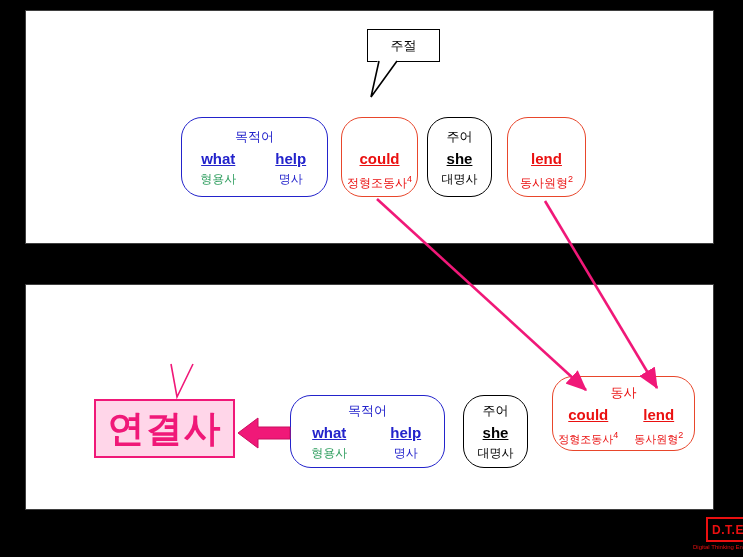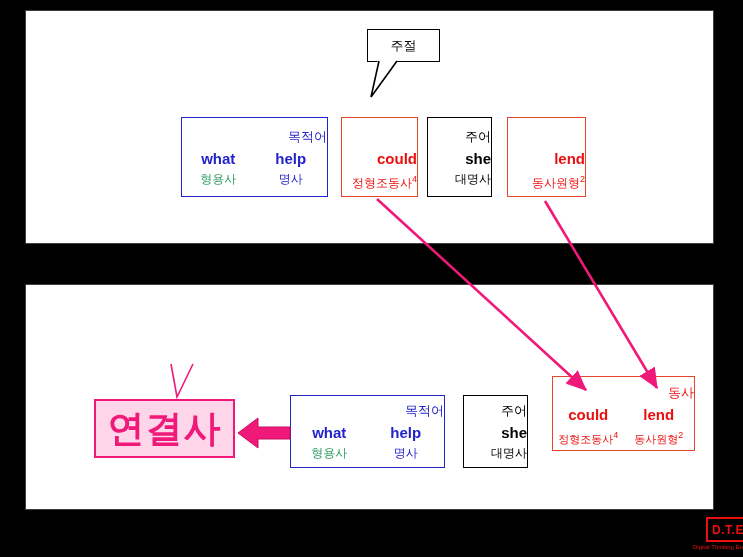--- a/index.html
+++ b/index.html
@@ -12,26 +12,26 @@
          font-family:"Liberation Sans","DejaVu Sans",sans-serif;}
   .panel{position:absolute;border:1px solid var(--panel-border);background:#fff;}
   #top-panel{left:25px;top:10px;width:689px;height:234px;}
   #bottom-panel{left:25px;top:284px;width:689px;height:226px;}
 
   .bubble{position:absolute;border:1.6px solid #000;background:#fff;display:flex;
           align-items:center;justify-content:center;font-size:13px;color:#000;z-index:2;}
   #main-bubble{left:367px;top:29px;width:73px;height:33px;}
   #sub-bubble{left:159px;top:334px;width:80px;height:31px;border-color:var(--magenta);color:var(--magenta);}
 
-  .gbox{position:absolute;background:#fff;border:1.6px solid #000;border-radius:0;
-        display:flex;flex-direction:column;align-items:flex-end;justify-content:center;z-index:2;}
+  .gbox{position:absolute;background:#fff;border:1.6px solid #000;border-radius:21px;
+        display:flex;flex-direction:column;align-items:center;justify-content:center;z-index:2;}
   .gbox.blue{border-color:var(--blue);}
   .gbox.red{border-color:var(--red-border);}
   .title{font-size:13px;line-height:20px;height:20px;}
-  .word{font-size:15px;font-weight:bold;line-height:23px;height:23px;}
+  .word{font-size:15px;font-weight:bold;text-decoration:underline;line-height:23px;height:23px;}
   .pos{font-size:12px;line-height:18px;height:18px;}
   .pos sup{font-size:9px;}
   .cols{display:grid;grid-template-columns:1fr 1fr;width:100%;}
   .col{display:flex;flex-direction:column;align-items:center;}
   .t-blue{color:var(--blue);}
   .t-green{color:var(--green);}
   .t-red{color:var(--red);}
 
   #top-object-box{left:181px;top:117px;width:147px;height:80px;}
   #top-aux-box{left:341px;top:117px;width:77px;height:80px;}

